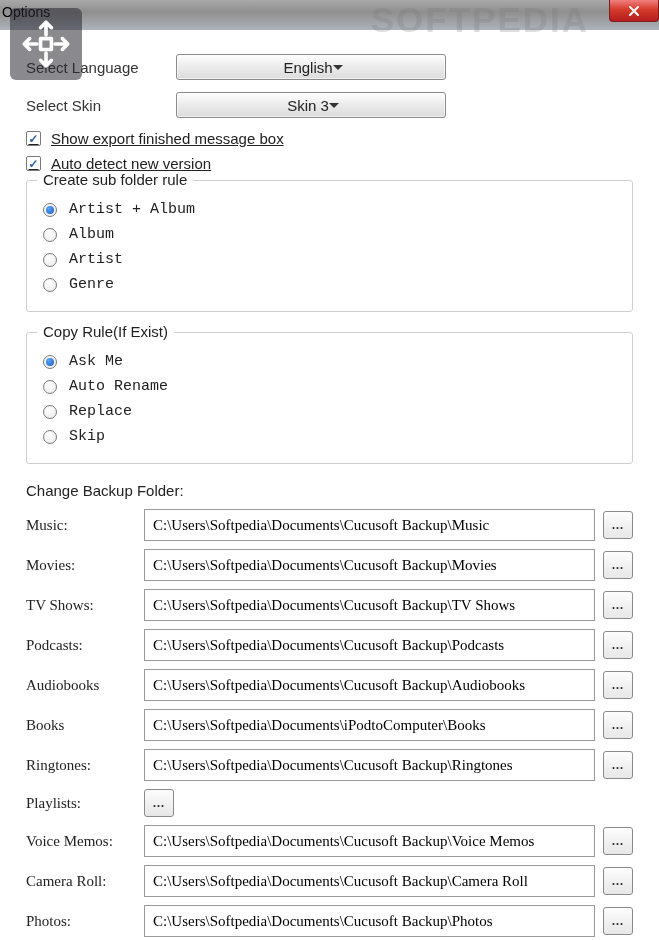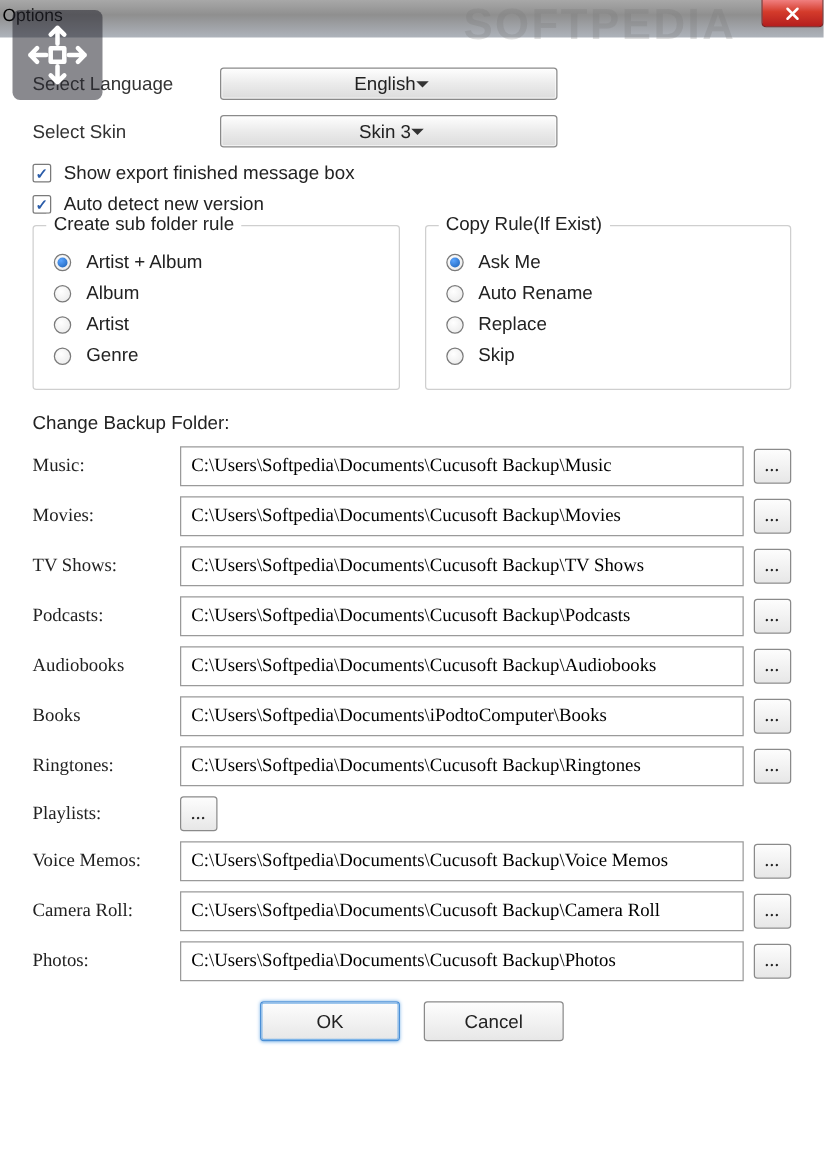--- a/index.html
+++ b/index.html
@@ -90,20 +90,21 @@
   .dropdown .arrow {
     width: 0; height: 0;
     border-left: 5px solid transparent;
     border-right: 5px solid transparent;
     border-top: 5px solid #333;
   }
   .checkbox-row {
     display: flex;
     align-items: center;
     margin: 8px 0;
+    text-decoration: underline;
   }
   .checkbox {
     width: 15px; height: 15px;
     border: 1px solid #7a7a7a;
     border-radius: 2px;
     background: #fff;
     margin-right: 10px;
     display: flex;
     align-items: center;
     justify-content: center;
@@ -112,39 +113,41 @@
   .checkbox.checked::after {
     content: "✓";
     font-size: 12px;
     color: #2a5ca9;
     font-weight: bold;
   }
   .groups {
     display: flex;
     gap: 20px;
     margin-top: 8px;
+    flex-direction: column;
   }
   .groupbox {
     flex: 1;
     border: 1px solid #cfcfcf;
     border-radius: 3px;
     padding: 12px 16px 10px 16px;
     position: relative;
   }
   .groupbox .legend {
     position: absolute;
     top: -10px;
     left: 10px;
     background: #fff;
     padding: 0 6px;
   }
   .radio-row {
     display: flex;
     align-items: center;
     margin: 8px 0;
+    font-family: Liberation Mono, monospace;
   }
   .radio {
     width: 14px; height: 14px;
     border: 1px solid #7a7a7a;
     border-radius: 50%;
     margin-right: 12px;
     display: flex;
     align-items: center;
     justify-content: center;
     cursor: pointer;

